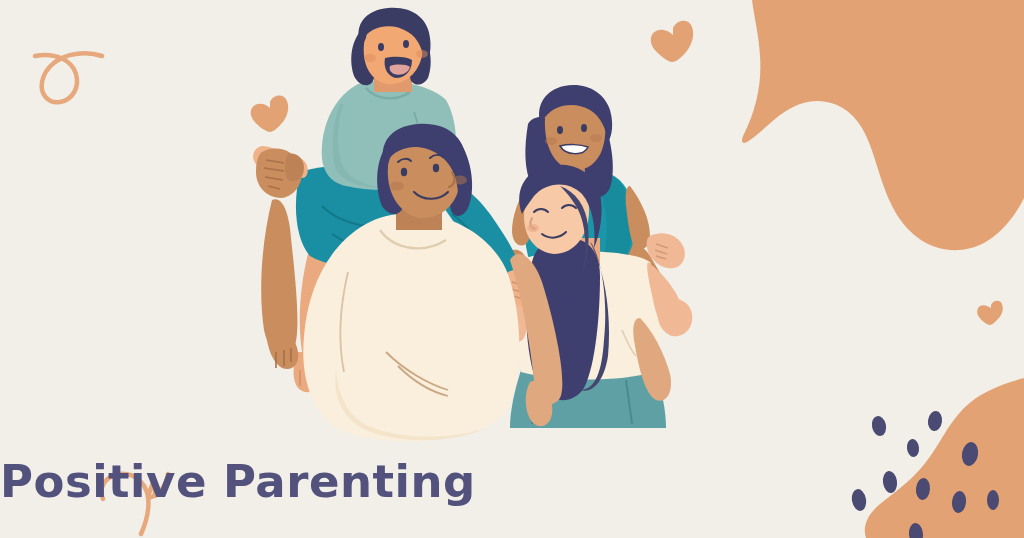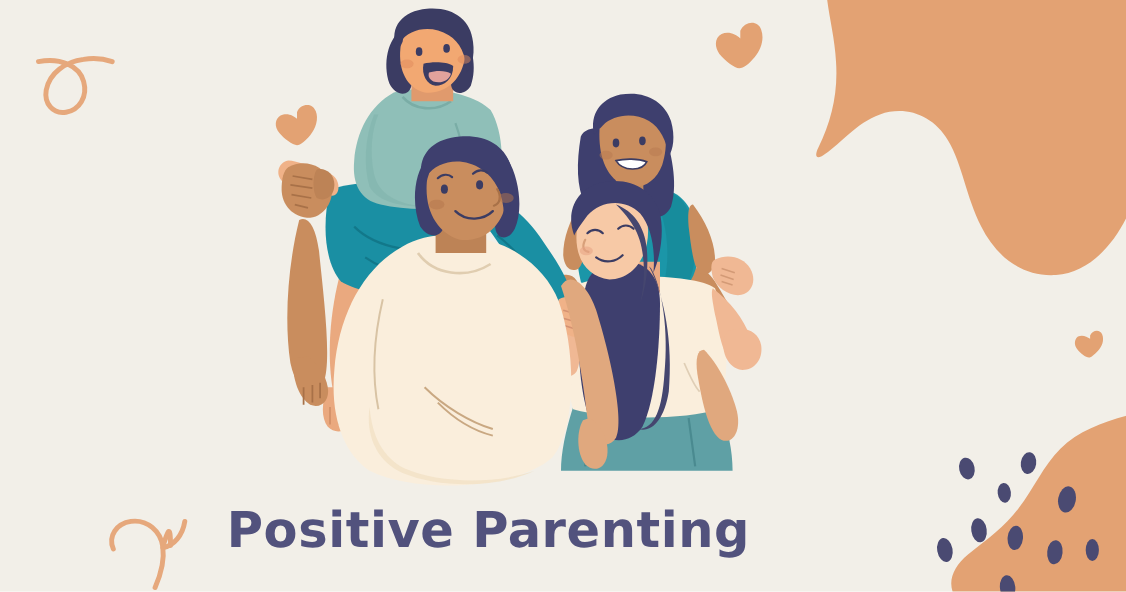--- a/index.html
+++ b/index.html
@@ -19,21 +19,21 @@
     position: absolute;
     top: 0; left: 0;
     width: 1024px;
     height: 538px;
   }
   #title {
     position: absolute;
     left: 0;
     top: 455px;
     width: 888px;
-    text-align: center;
+    text-align: left;
     font-family: "DejaVu Sans", sans-serif;
     font-size: 45px;
     font-weight: 600;
     letter-spacing: 0.5px;
     color: #52527d;
     user-select: none;
   }
 </style>
 </head>
 <body>

